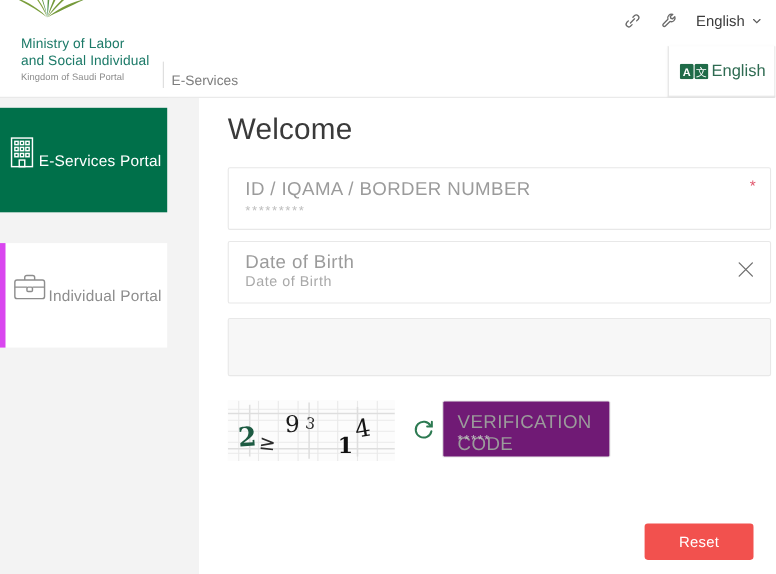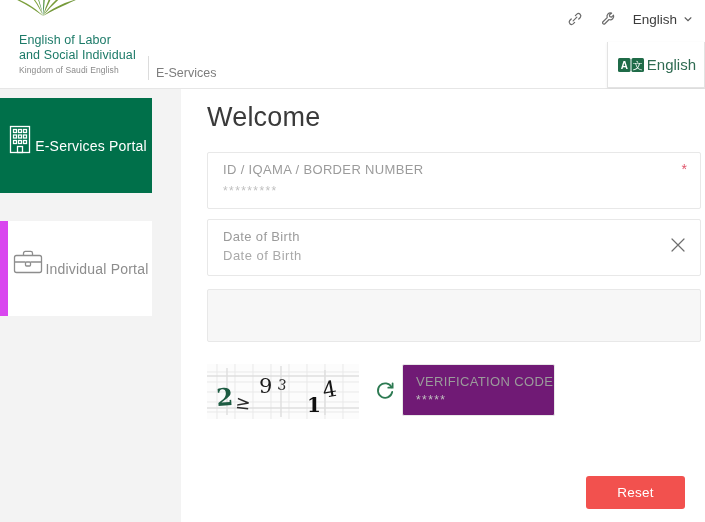--- a/index.html
+++ b/index.html
@@ -65,21 +65,21 @@
   .sidebar {
     position:absolute; left:0; top:89px; width:181px; height:433px;
     background:#f3f3f3;
   }
   .tile {
     position:absolute; left:0; width:152px; height:95px;
     display:flex; flex-direction:row; align-items:center; justify-content:center;
     cursor:pointer;
   }
   .tile-eservices { top:9px; background:#00704a; }
-  .tile-individual { top:132px; background:#ffffff; border-left:8px solid #d946ef; }
+  .tile-individual { top:132px; background:#ffffff; border-left:5px solid #d946ef; }
   .tile-icon { margin-bottom:10px; }
   .tile-label { font-size:14px; letter-spacing:.2px; }
   .tile-eservices .tile-label { color:#ffffff; }
   .tile-individual .tile-label { color:#8d8d8d; }
   .sidebar-edge {
     position:absolute; left:152px; top:0; width:29px; height:433px; background:#f3f3f3;
   }
 
   
   .main { position:absolute; left:181px; top:89px; width:524px; height:433px; background:#fff; }
@@ -92,21 +92,21 @@
     position:absolute; left:26px; width:494px;
     border:1px solid #e8e8e8; background:#fff;
     border-radius:2px;
   }
   .field-id   { top:63px; height:57px; }
   .field-dob  { top:130px; height:57px; }
   .field-blank{ top:200px; height:53px; background:#f7f7f7; }
 
   .field-label {
     position:absolute; left:15px; top:9px;
-    font-size:13px; color:#9b9b9b; letter-spacing:.35px;text-align:right;
+    font-size:17px; color:#9b9b9b; letter-spacing:.35px;
   }
   .field-value {
     position:absolute; left:15px; top:28px;
     font-size:13px; color:#a9a9a9; letter-spacing:.5px;
   }
   .field-value.stars { font-size:12px; letter-spacing:1.4px; color:#c0c0c0; top:31px; }
   .req-star {
     position:absolute; right:13px; top:9px; color:#e0556b; font-size:14px; line-height:1;
   }
   .clear-x {
@@ -168,23 +168,23 @@
           <path d="M0,0 C0,-16 1,-32 3,-46 C3,-30 2,-14 0,0 Z" fill="url(#g2)"></path>
           <path d="M0,0 C4,-15 11,-29 20,-40 C13,-27 6,-14 0,0 Z" fill="url(#g3)"></path>
           <path d="M0,0 C7,-12 19,-23 33,-30 C21,-22 9,-11 0,0 Z" fill="url(#g3)"></path>
           <path d="M0,0 C-7,-8 -20,-16 -34,-20 C-21,-14 -9,-7 0,0 Z" fill="url(#g1)"></path>
           <path d="M0,0 C8,-7 21,-14 35,-17 C22,-11 9,-5 0,0 Z" fill="url(#g3)"></path>
         </g>
       </svg>
     </div>
 
     <div class="brand">
-      <div class="brand-l1">English of Labor</div>
+      <div class="brand-l1">Ministry of Labor</div>
       <div class="brand-l2">and Social Individual</div>
-      <div class="brand-l3">Kingdom of Saudi English</div>
+      <div class="brand-l3">Kingdom of Saudi Portal</div>
     </div>
 
     <div class="hdr-divider"></div>
     <div class="eservices">E-Services</div>
 
     <div class="hdr-right">
       <div class="hdr-icon">
         <svg width="18" height="18" viewBox="0 0 24 24" fill="none" stroke="#6a6a6a" stroke-width="1.6" stroke-linecap="round">
           <path d="M9.5 14.5l5-5"></path>
           <path d="M12.5 7.5l2-2a3.2 3.2 0 014.5 4.5l-2 2"></path>

